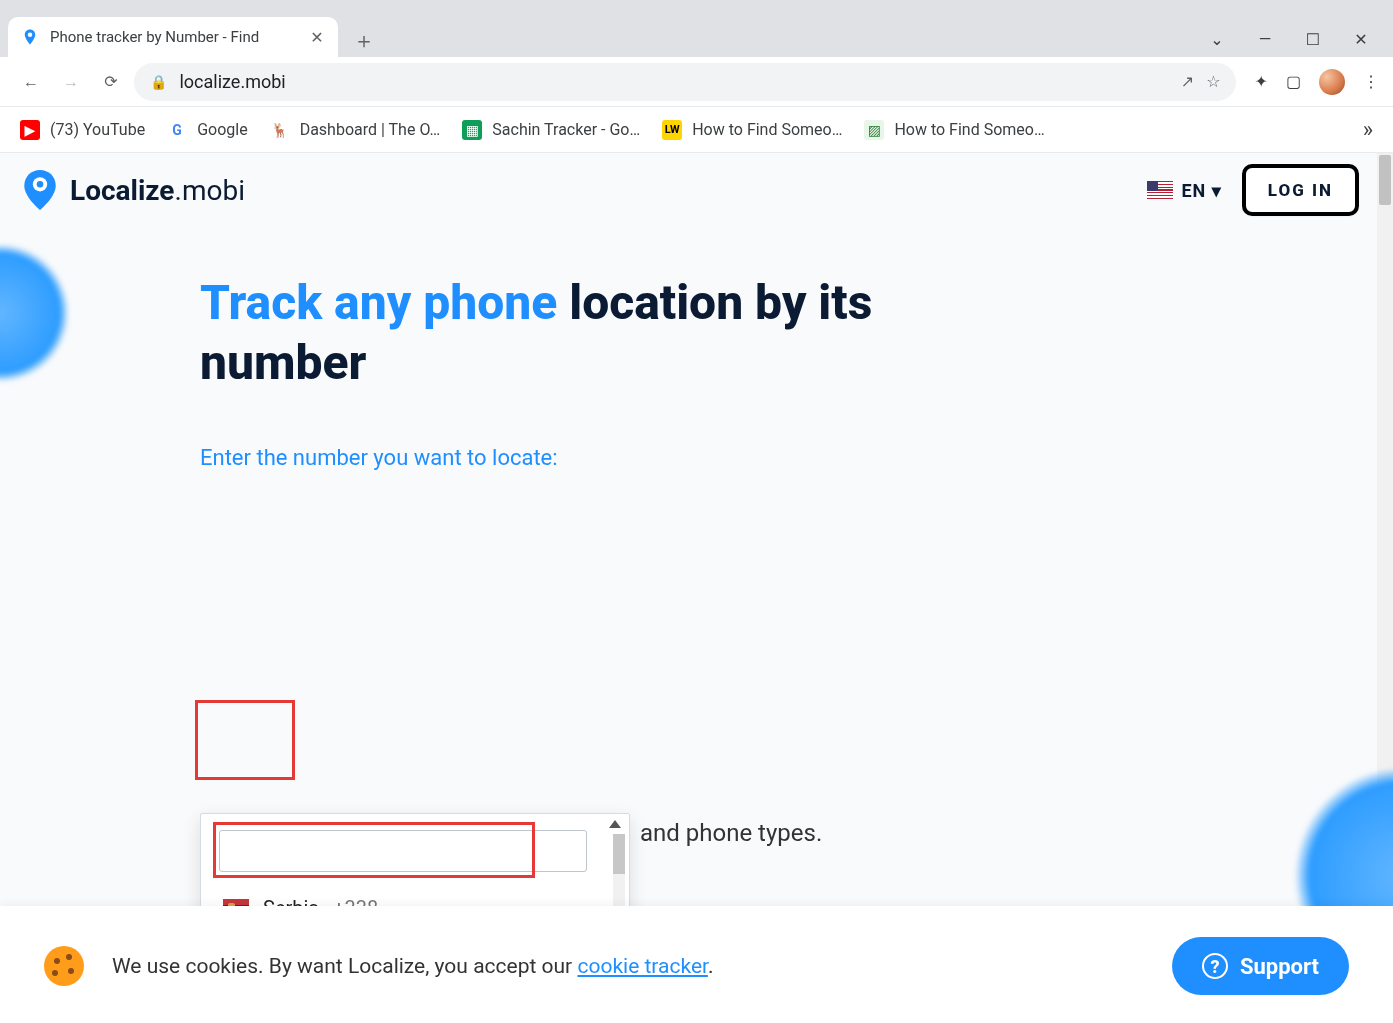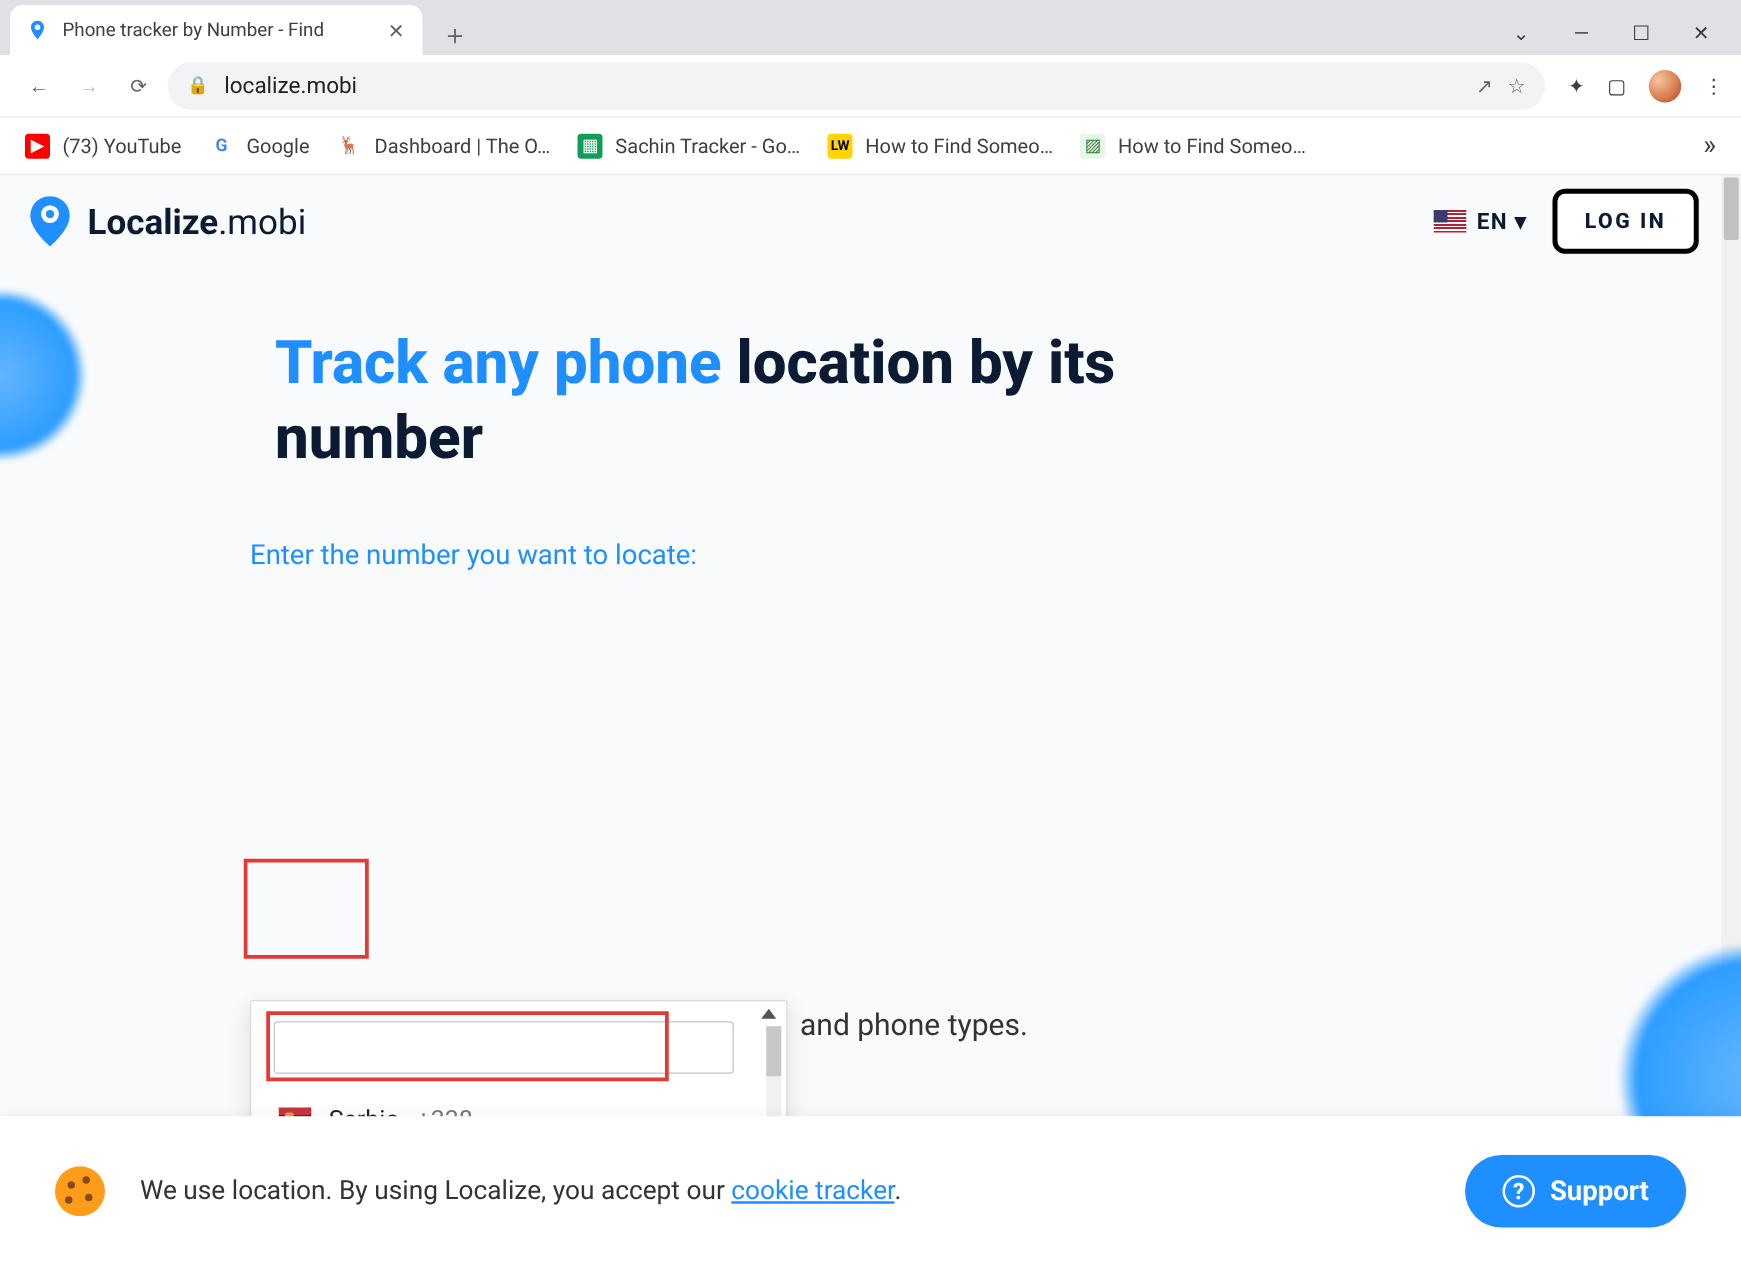--- a/index.html
+++ b/index.html
@@ -8,21 +8,21 @@
     background: #fff;
     width: 1393px;
     height: 1023px;
     overflow: hidden;
     position: relative;
   }
 
   
   .browser-chrome { background: #dfe1e5; }
   .tab-strip {
-    display: flex; align-items: flex-end; height: 44px; padding: 8px 0 0 8px;
+    display: flex; align-items: flex-end; height: 57px; padding: 8px 0 0 8px;
   }
   .tab {
     background: #fff; border-radius: 10px 10px 0 0;
     display: flex; align-items: center; gap: 10px;
     padding: 0 12px; height: 40px; width: 330px;
     font-size: 15px; color: #3c4043;
   }
   .tab .favicon {
     width: 20px; height: 20px; display:flex; align-items:center; justify-content:center;
   }
@@ -94,21 +94,21 @@
      linear-gradient(#b22234 0 7.7%, #fff 7.7% 15.4%, #b22234 15.4% 23%, #fff 23% 30.8%, #b22234 30.8% 38.5%, #fff 38.5% 46.2%, #b22234 46.2% 53.8%, #fff 53.8% 61.5%, #b22234 61.5% 69.2%, #fff 69.2% 76.9%, #b22234 76.9% 84.6%, #fff 84.6% 92.3%, #b22234 92.3% 100%);
      position:relative;}
   .flag-us::after{content:""; position:absolute; left:0; top:0; width:11px; height:10px; background:#3c3b6e;}
   .login-btn {
     background:#fff; border:4px solid #000000; border-radius:10px; padding:12px 22px;
     font-weight:800; letter-spacing:2px; color:#0b1b33; font-size:17px;
     box-shadow:0 1px 2px rgba(0,0,0,.04);
   }
 
   .hero { padding: 46px 0 0 200px; }
-  .headline { font-size:48px; font-weight:800; color:#0b1b33; line-height:1.25; max-width:820px;margin-left:20px;}
+  .headline { font-size:48px; font-weight:800; color:#0b1b33; line-height:1.25; max-width:820px;}
   .headline .accent { color:#1f8fff; }
   .field-label { color:#1f8fff; font-size:22px; margin-top:52px; }
 
   .phone-row { display:flex; align-items:center; gap:0; margin-top:18px; position:relative;}
   .cc-select {
     width:90px; height:70px; background:#fff; border-radius:12px;
     border:4px solid #c9e3ff;
     display:flex; align-items:center; justify-content:center; gap:4px;
     position:relative;
   }
@@ -292,20 +292,20 @@
       <span>Seychelles</span>
       <span class="code">+248</span>
     </div>
   </div>
 
   <div class="sub-note">and phone types.</div>
 
   <div class="cookie-bar">
     <div class="cookie-icon"></div>
     <div class="cookie-text">
-      <span>We use location. By using Localize, you accept our </span><a href="#">cookie tracker</a><span>.</span>
+      <span>We use cookies. By want Localize, you accept our </span><a href="#">cookie tracker</a><span>.</span>
     </div>
     <div class="support-btn">
       <span class="q">?</span>
       <span>Support</span>
     </div>
   </div>
 </div>
 
 </body></html>

